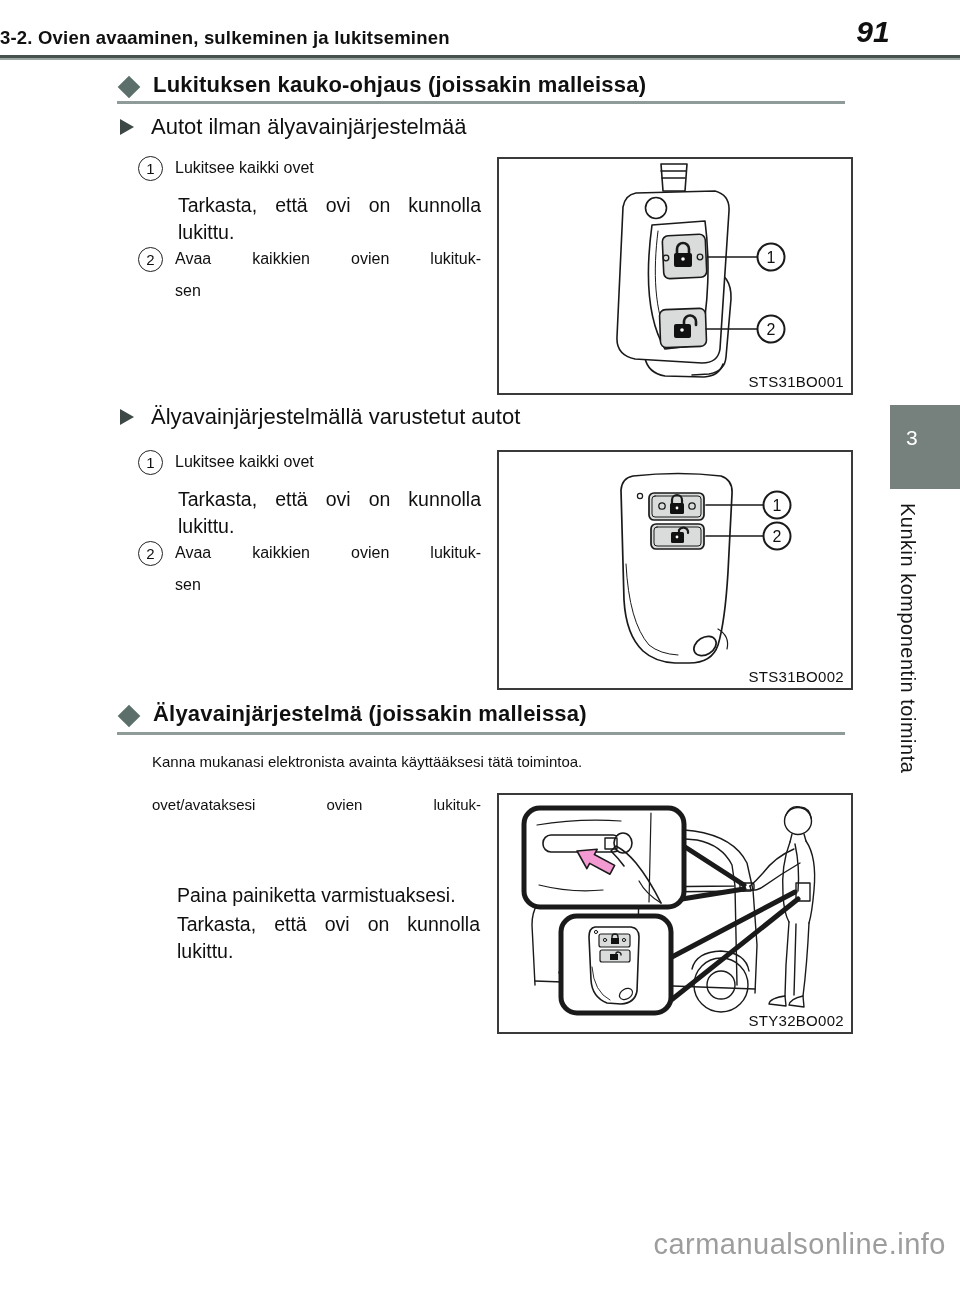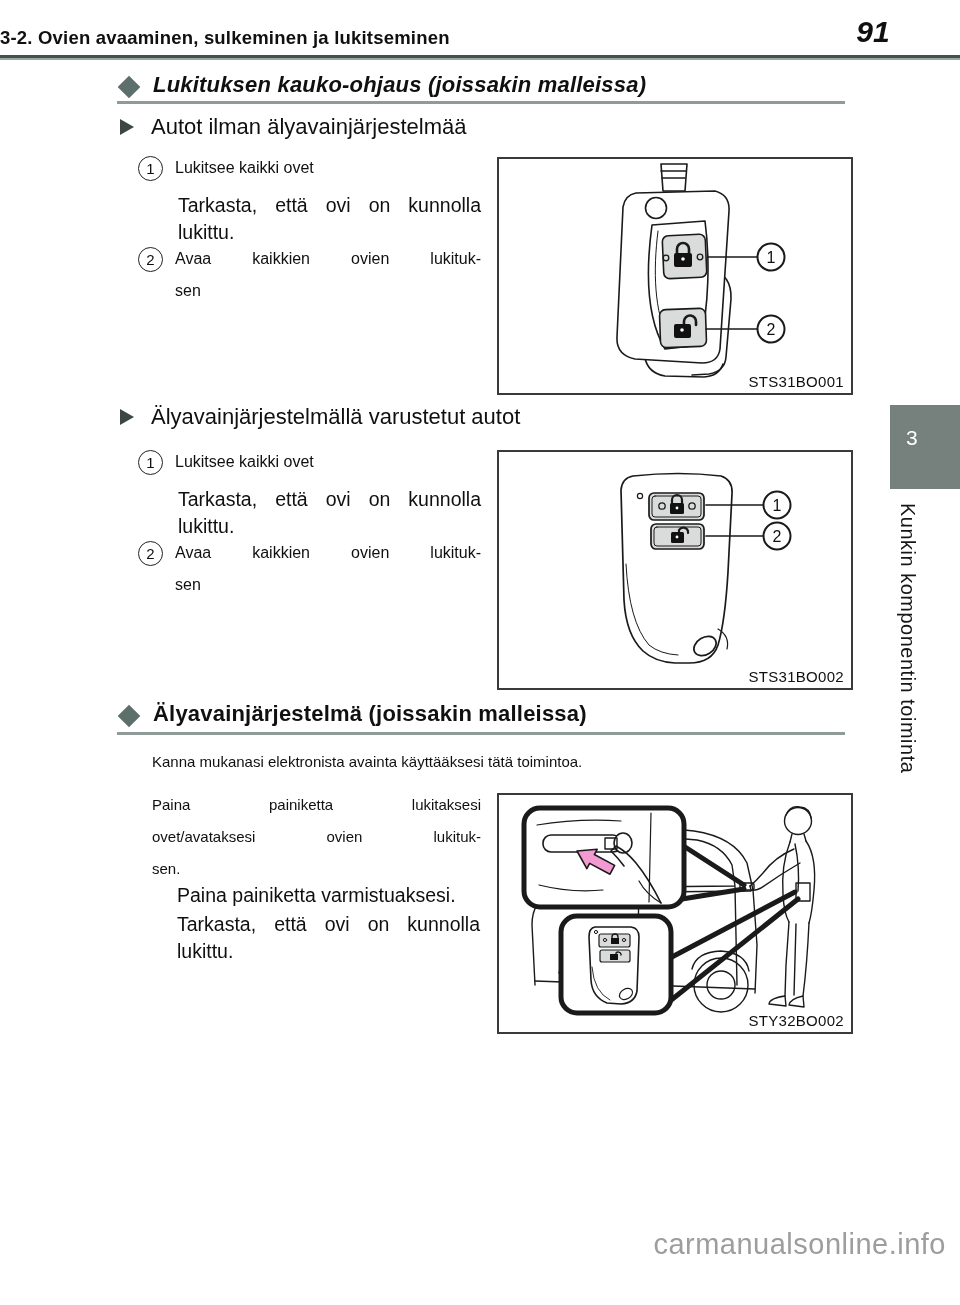--- a/index.html
+++ b/index.html
@@ -42,21 +42,21 @@
 </head>
 <body>
 
 <div class="page">
 
   <div class="abs breadcrumb">3-2. Ovien avaaminen, sulkeminen ja lukitseminen</div>
   <div class="abs pagenum">91</div>
   <div class="abs top-rule"></div>
 
   <div class="abs diamond" style="left:121px;top:79px;"></div>
-  <div class="abs hd-title" style="left:153px;top:72px;font-style:italic;">Lukituksen kauko-ohjaus (joissakin malleissa)</div>
+  <div class="abs hd-title" style="left:153px;top:72px;">Lukituksen kauko-ohjaus (joissakin malleissa)</div>
   <div class="abs hd-rule" style="top:101px;"></div>
 
   <div class="abs tri" style="left:120px;top:119px;"></div>
   <div class="abs variant-label" style="left:151px;top:114px;">Autot ilman älyavainjärjestelmää</div>
 
   <div class="abs stepnum" style="left:138px;top:156px;">1</div>
   <div class="abs step-text" style="left:175px;top:152px;">Lukitsee kaikki ovet</div>
   <div class="abs step-note" style="left:178px;top:192px;width:303px;">
       <div class="jl">Tarkasta, että ovi on kunnolla</div>
       <div>lukittu.</div>
@@ -173,23 +173,21 @@
     </svg>
     <div class="fig-label">STS31BO002</div>
   </div>
 
   <div class="abs diamond" style="left:121px;top:708px;"></div>
   <div class="abs hd-title" style="left:153px;top:701px;">Älyavainjärjestelmä (joissakin malleissa)</div>
   <div class="abs hd-rule" style="top:732px;"></div>
 
   <div class="abs para" style="left:152px;top:746px;">Kanna mukanasi elektronista avainta käyttääksesi tätä toimintoa.</div>
   <div class="abs para" style="left:152px;top:789px;width:329px;">
-      <div class="jl">Paina painiketta lukitaksesi</div>
       <div class="jl">ovet/avataksesi ovien lukituk-</div>
-      <div>sen.</div>
     </div>
   <div class="abs step-note" style="left:177px;top:882px;">Paina painiketta varmistuaksesi.</div>
   <div class="abs step-note" style="left:177px;top:911px;width:303px;">
       <div class="jl">Tarkasta, että ovi on kunnolla</div>
       <div>lukittu.</div>
     </div>
 
   <div class="abs fig" style="left:497px;top:793px;width:352px;height:237px;">
     <svg width="352" height="237" viewBox="0 0 352 237">
       <g fill="none" stroke="#1a1a1a" stroke-width="1.4" stroke-linejoin="round" stroke-linecap="round">

